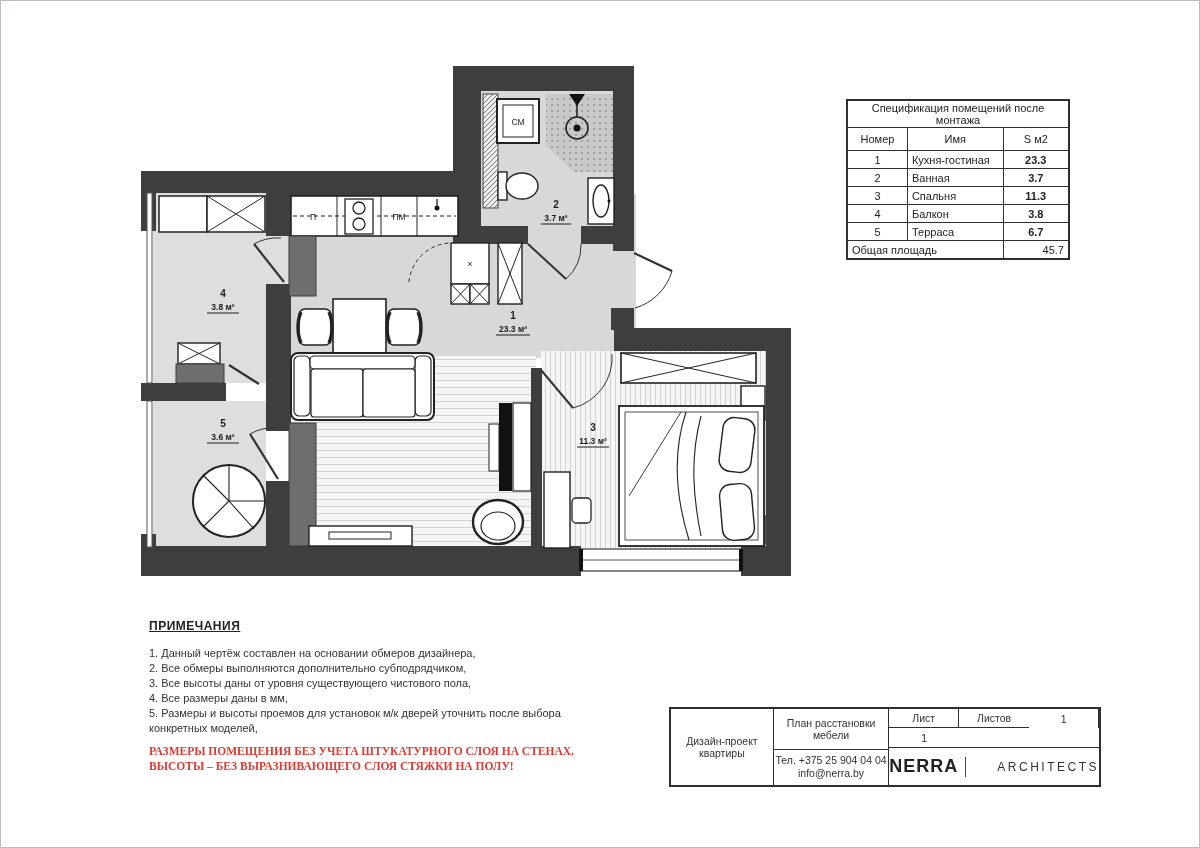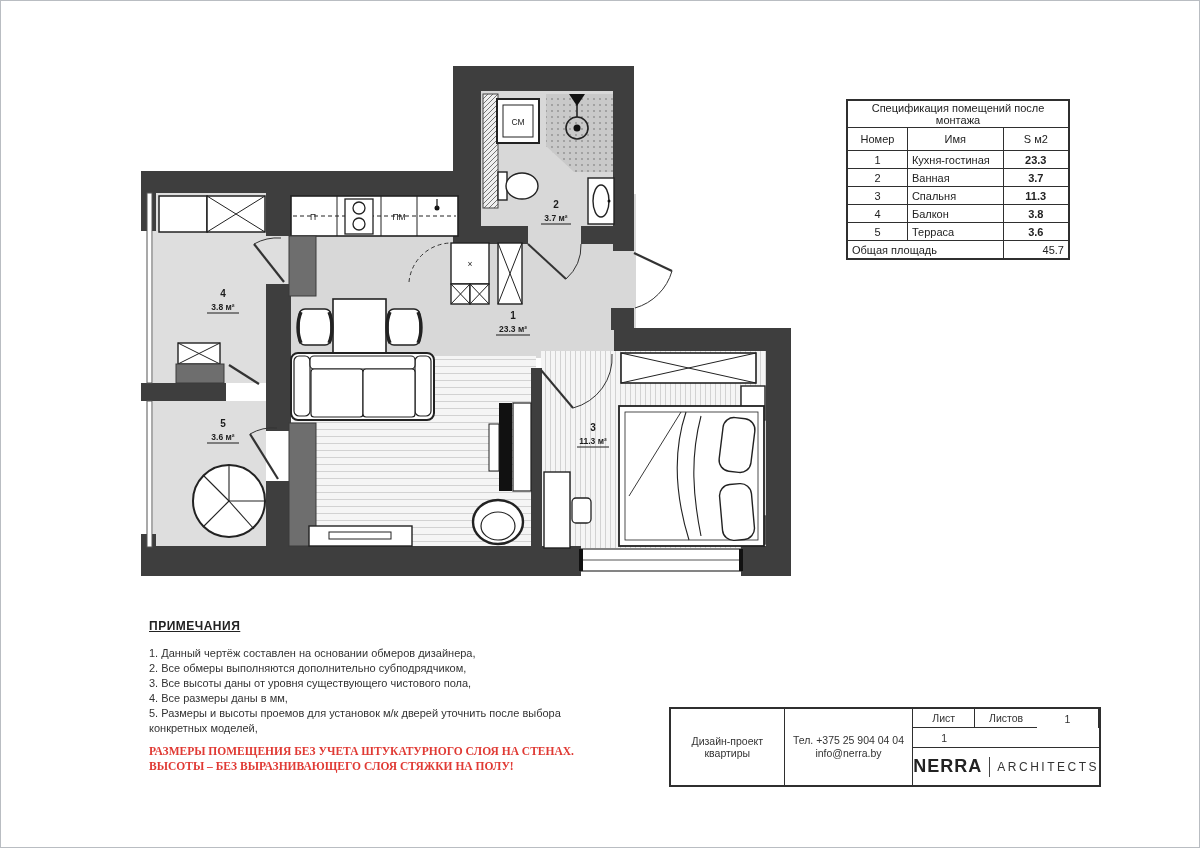--- a/index.html
+++ b/index.html
@@ -46,21 +46,21 @@
   .tb-sg{display:flex;align-items:center;justify-content:center;
           border-right:1px solid #2f2f2f;border-bottom:1px solid #2f2f2f;}
   .tb-sg:nth-child(2){border-right:none;}
   .tb-sg:nth-child(3){border-bottom:none;}
   .tb-sg:nth-child(4){border-right:none;border-bottom:none;}
   .tb-logo{flex:1;display:flex;align-items:center;justify-content:center;
           white-space:nowrap;overflow:hidden;}
   .logo-left{font-weight:bold;font-size:18px;letter-spacing:1px;color:#222;}
   .logo-bar{display:inline-block;width:1px;height:20px;background:#444;
           margin:0 7px;}
-  .logo-right{font-size:12px;letter-spacing:2.5px;color:#333;}
+  .logo-right{font-size:12px;letter-spacing:2.5px;color:#333;margin-left:24px;}
   
   .plan text{font-family:"Liberation Sans","DejaVu Sans",sans-serif;fill:#1c1c1c;}
   .room-num{font-size:10px;font-weight:bold;}
   .room-area{font-size:8.5px;font-weight:bold;}
   .appl{font-size:8.5px;fill:#555;}
 </style>
 </head>
 <body>
 
 <div class="sheet">
@@ -342,21 +342,21 @@
       <td class="c-area">11.3</td>
     </tr>
     <tr>
       <td class="c-num">4</td>
       <td class="c-name">Балкон</td>
       <td class="c-area">3.8</td>
     </tr>
     <tr>
       <td class="c-num">5</td>
       <td class="c-name">Терраса</td>
-      <td class="c-area">3.6</td>
+      <td class="c-area">6.7</td>
     </tr>
     <tr>
       <td class="t-foot-label" colspan="2">Общая площадь</td>
       <td class="t-foot-val">45.7</td>
     </tr>
   </tbody>
     </table>
 
   <div class="notes">
     <div class="notes-heading">ПРИМЕЧАНИЯ</div>
@@ -367,20 +367,21 @@
     <div class="note-item">5. Размеры и высоты проемов для установок м/к дверей уточнить после выбора конкретных моделей,</div>
     <div class="warnings" id="warnings-block" style="color: rgb(224, 58, 52);">
       <div>РАЗМЕРЫ ПОМЕЩЕНИЯ БЕЗ УЧЕТА ШТУКАТУРНОГО СЛОЯ НА СТЕНАХ.</div>
       <div>ВЫСОТЫ – БЕЗ ВЫРАЗНИВАЮЩЕГО СЛОЯ СТЯЖКИ НА ПОЛУ!</div>
     </div>
   </div>
 
   <div class="tblock">
     <div class="tb-cell tb-project">Дизайн-проект квартиры</div>
     <div class="tb-cell tb-mid">
+      <div class="tb-drawing">План расстановки мебели</div>
       <div class="tb-contact">
         <div>Тел. +375 25 904 04 04</div>
         <div>info@nerra.by</div>
       </div>
     </div>
     <div class="tb-cell tb-right">
       <div class="tb-sheetgrid">
         <div class="tb-sg">Лист</div>
         <div class="tb-sg">Листов</div>
         <div class="tb-sg">1</div>

